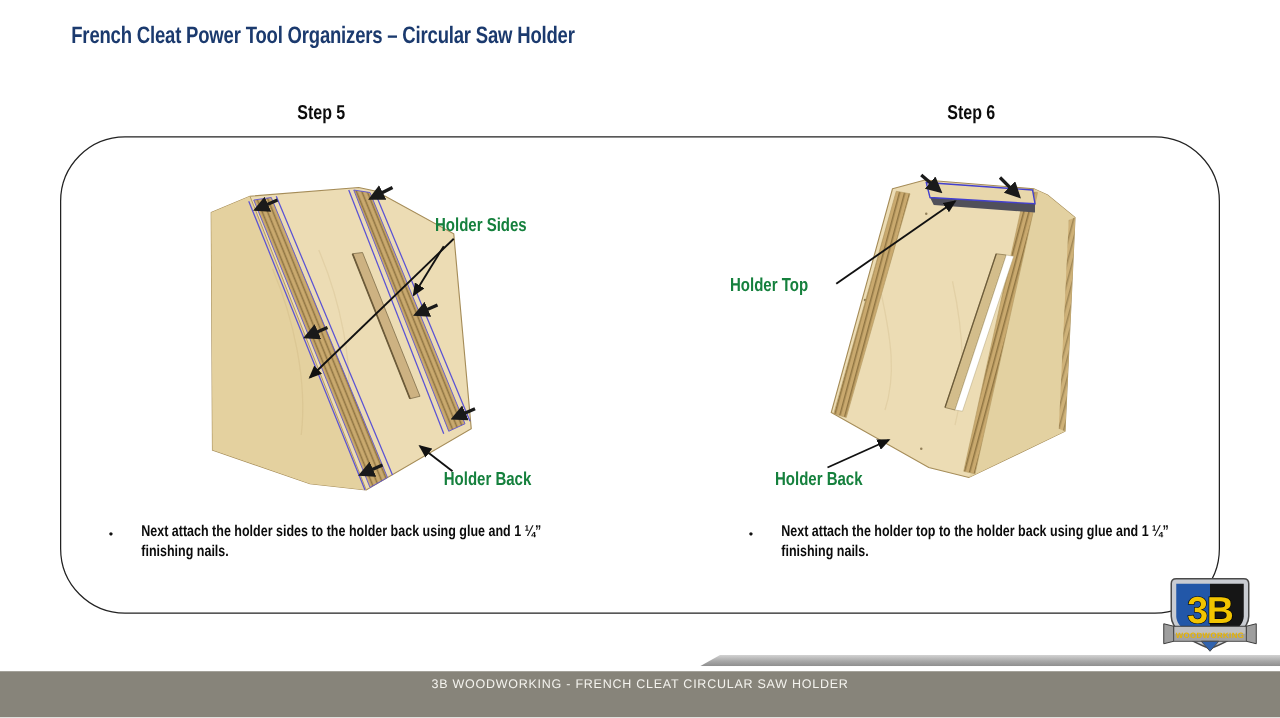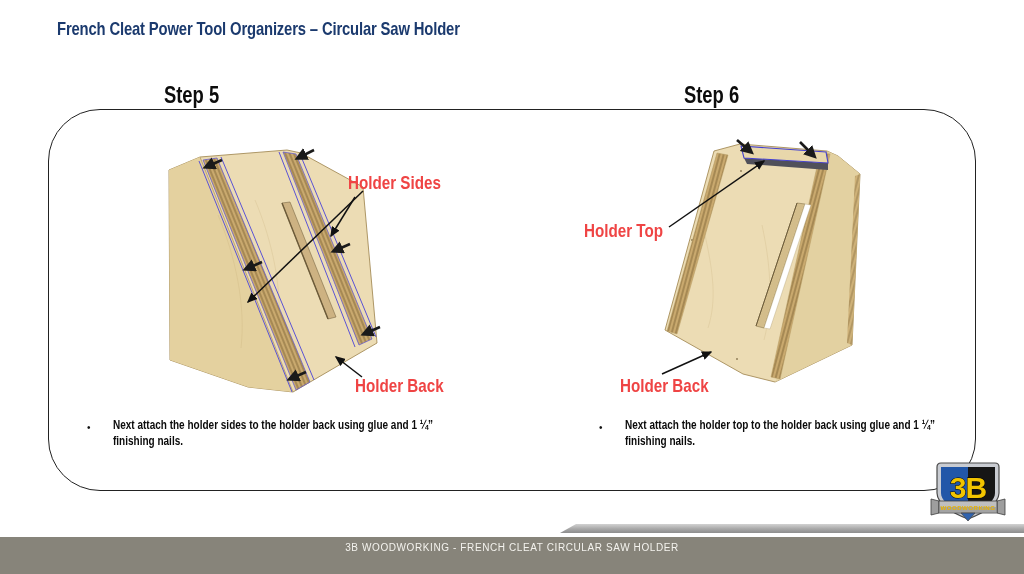--- a/index.html
+++ b/index.html
@@ -8,32 +8,32 @@
     background:#ffffff;font-family:"Liberation Sans",sans-serif;
   }
   .cx{display:inline-block;transform:scaleX(.78);transform-origin:0 0;white-space:nowrap;}
   .cxc{display:inline-block;transform:scaleX(.8);transform-origin:50% 0;white-space:nowrap;}
   .cxl{display:inline-block;transform:scaleX(.8);transform-origin:0 0;white-space:nowrap;}
   .title{
     position:absolute;left:57px;top:18px;font-size:19px;font-weight:700;
     color:#1b3a6e;letter-spacing:-0.2px;
   }
   .stephead{
-    position:absolute;top:82px;width:200px;text-align:left;
-    font-size:23px;font-weight:700;color:#0c0c0c;
+    position:absolute;top:82px;width:200px;text-align:center;
+    font-size:16px;font-weight:700;color:#0c0c0c;
   }
   .stephead.s5{left:157px;}
   .stephead.s6{left:677px;}
   .panel{
     position:absolute;left:48px;top:109px;width:926px;height:380px;
     border:1.6px solid #222222;border-radius:52px;background:transparent;
   }
   .diag{position:absolute;}
   .lbl{
-    position:absolute;font-size:19px;font-weight:700;color:#ef4444;
+    position:absolute;font-size:15px;font-weight:700;color:#15803d;
   }
   .lbl-sides{left:348px;top:172px;}
   .lbl-back-l{left:355px;top:375px;}
   .lbl-top-r{left:584px;top:220px;}
   .lbl-back-r{left:620px;top:375px;}
   .bullet{position:absolute;top:418px;}
   .bullet .dot{
     position:absolute;left:0;top:4px;font-size:10px;color:#111;
   }
   .bullet .btxt{

